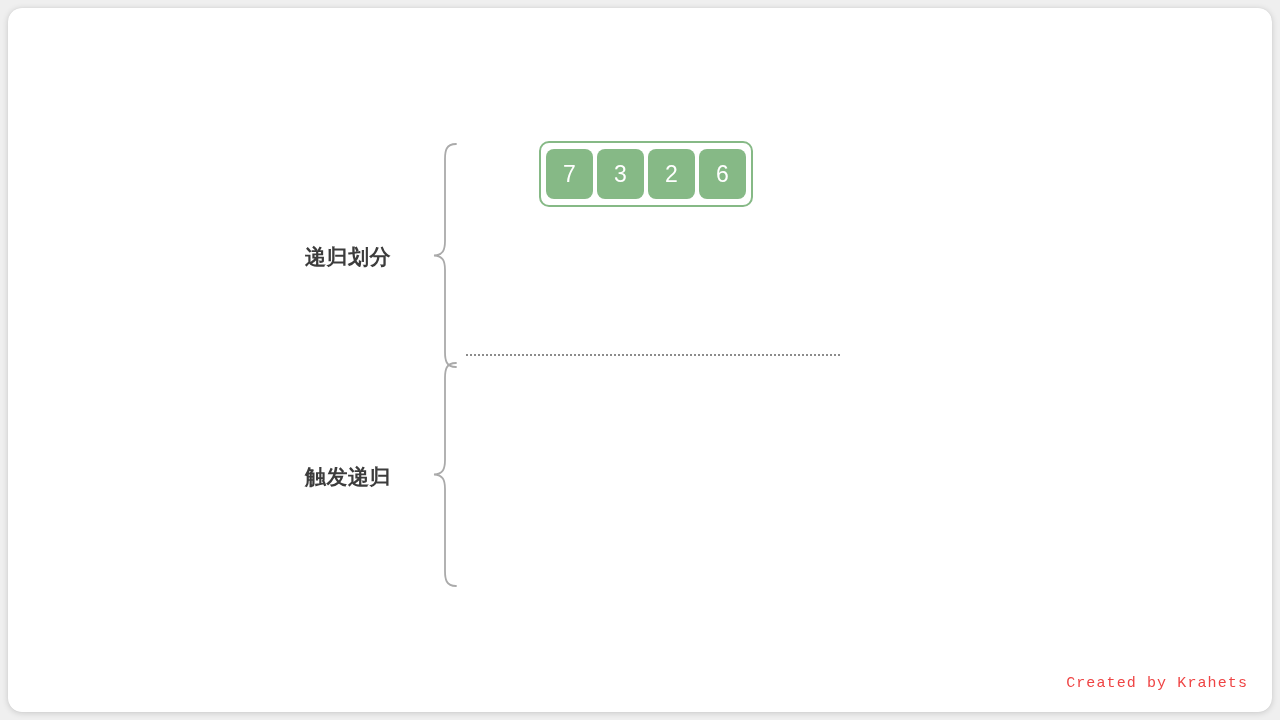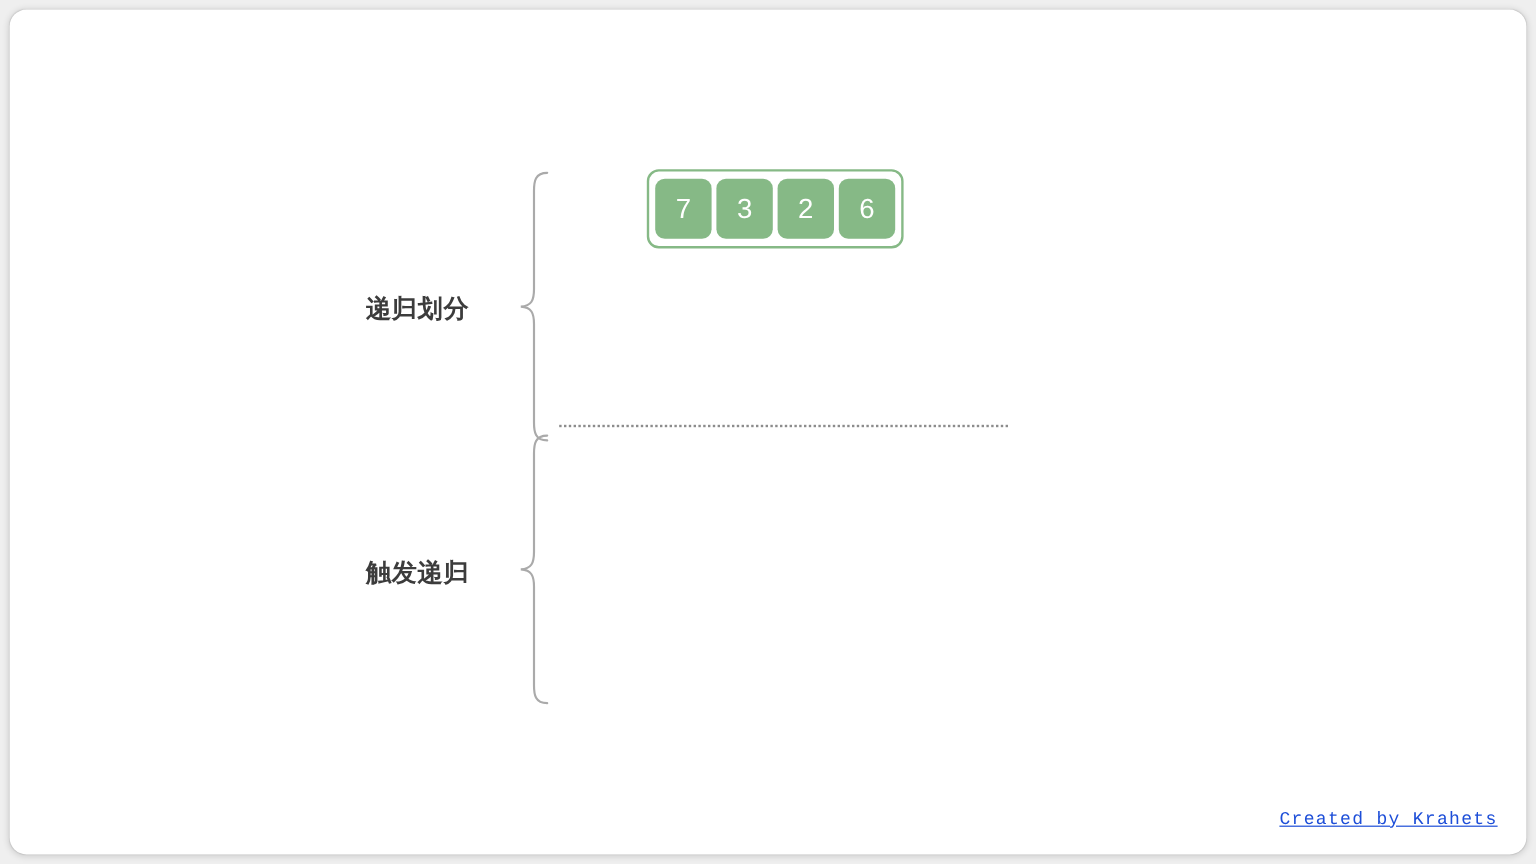--- a/index.html
+++ b/index.html
@@ -114,24 +114,23 @@
     user-select: none;
   }
 
   
   #credit-text {
     position: absolute;
     right: 24px;
     bottom: 20px;
     font-family: "Liberation Mono", monospace;
     font-size: 15px;
-    color: #1d4ed8;
+    color: #ef4444;
     letter-spacing: 1.1px;
     white-space: nowrap;
-    text-decoration: underline;
   }
 </style>
 </head>
 <body>
 
 <div id="canvas-card">
 
   <div class="diagram-layer">
 
     <div class="phase-label" id="phase-label-divide">递归划分</div>

